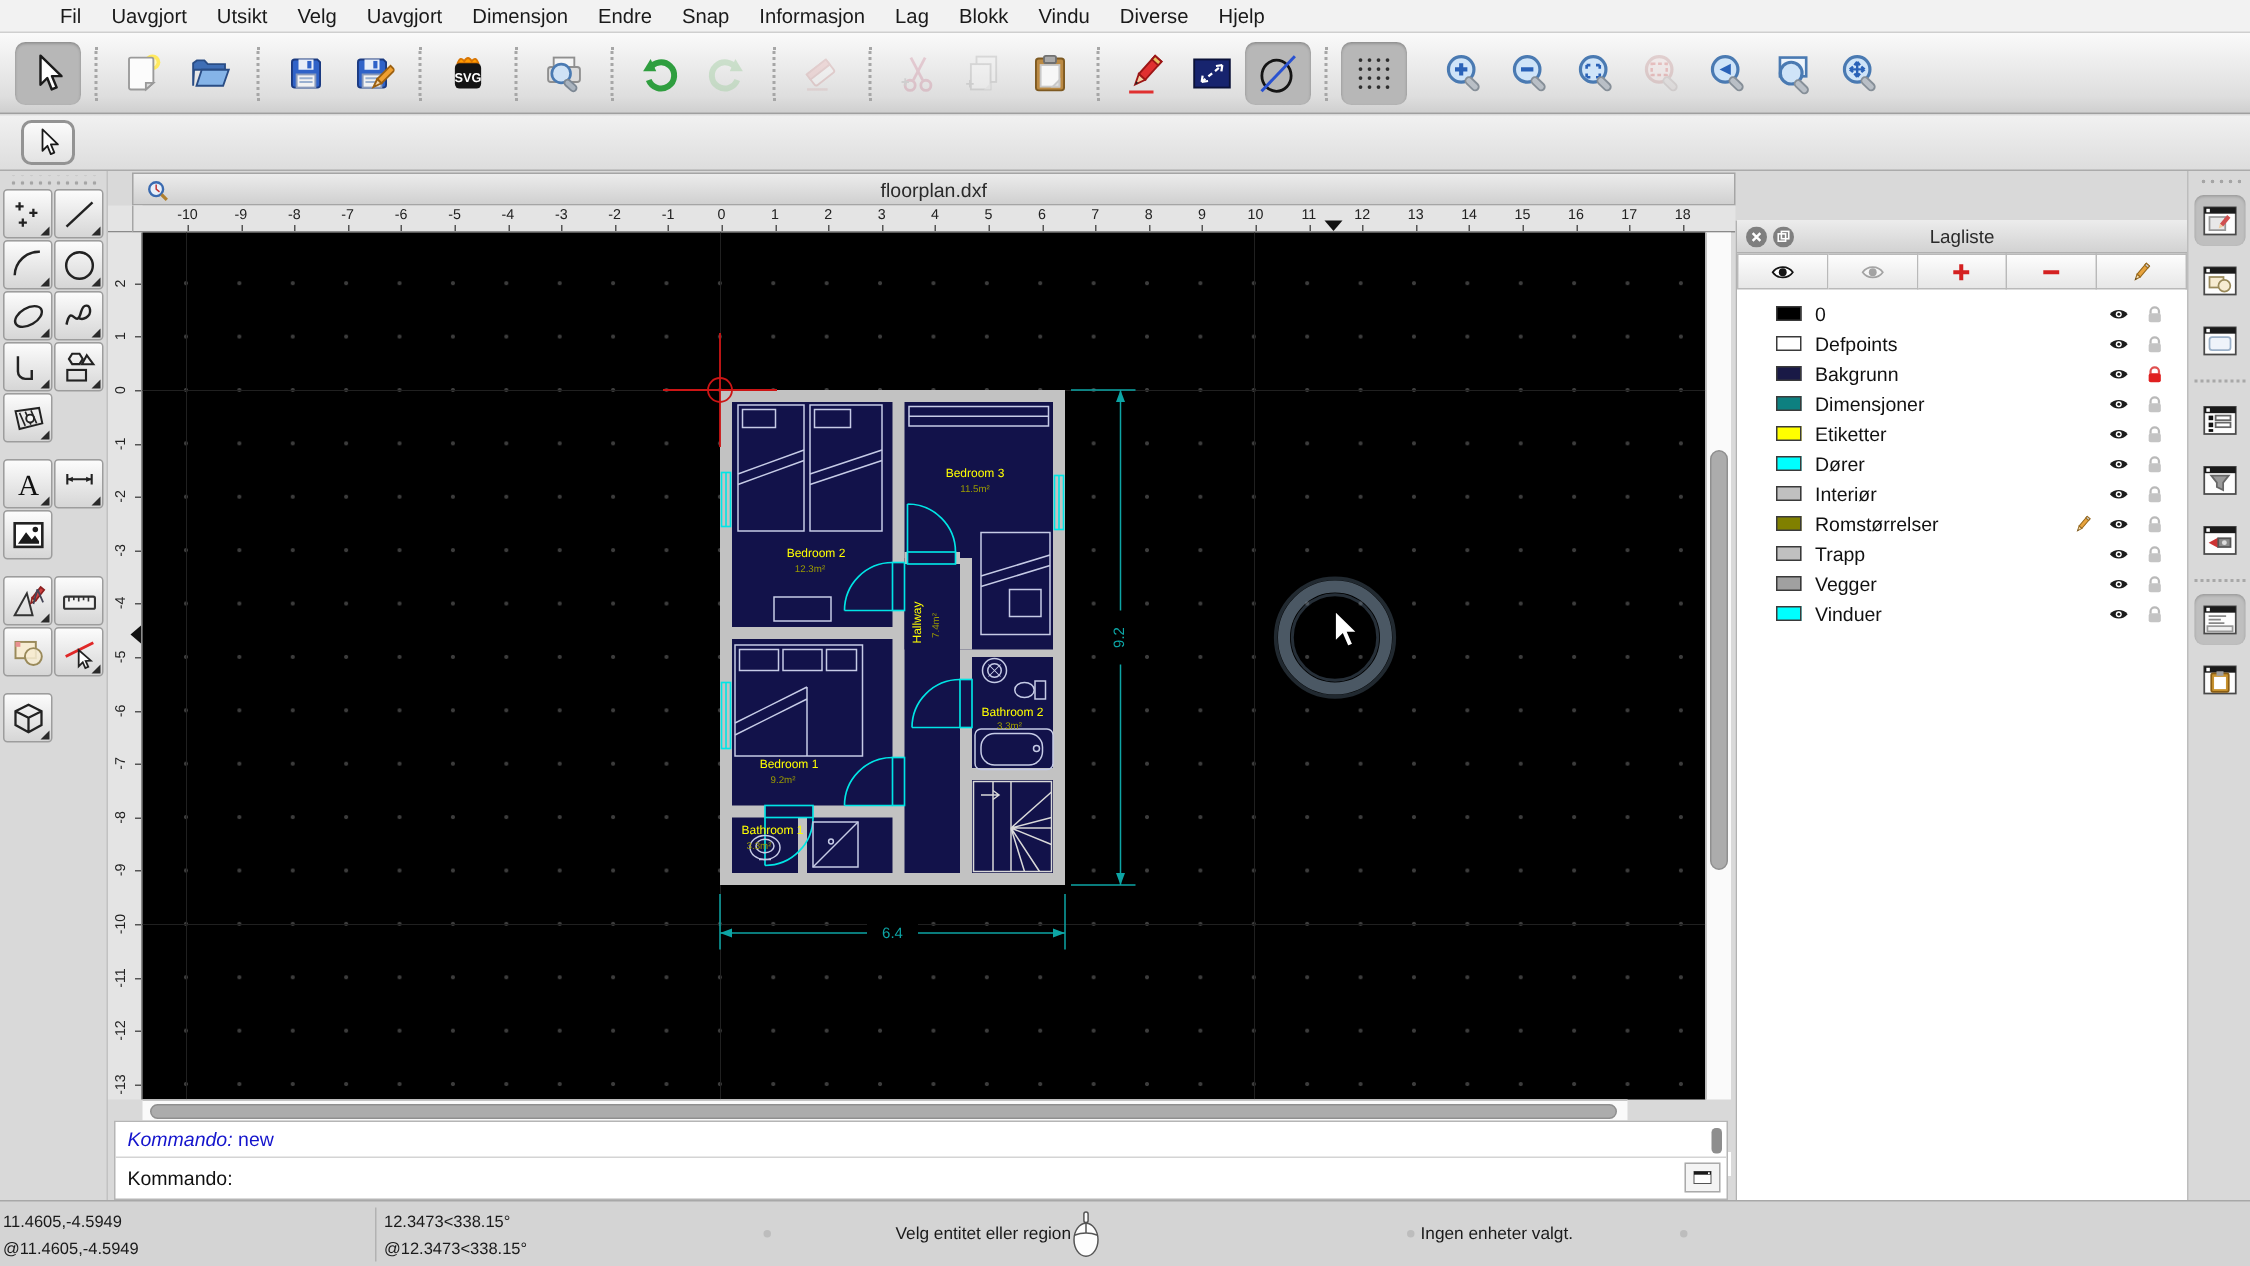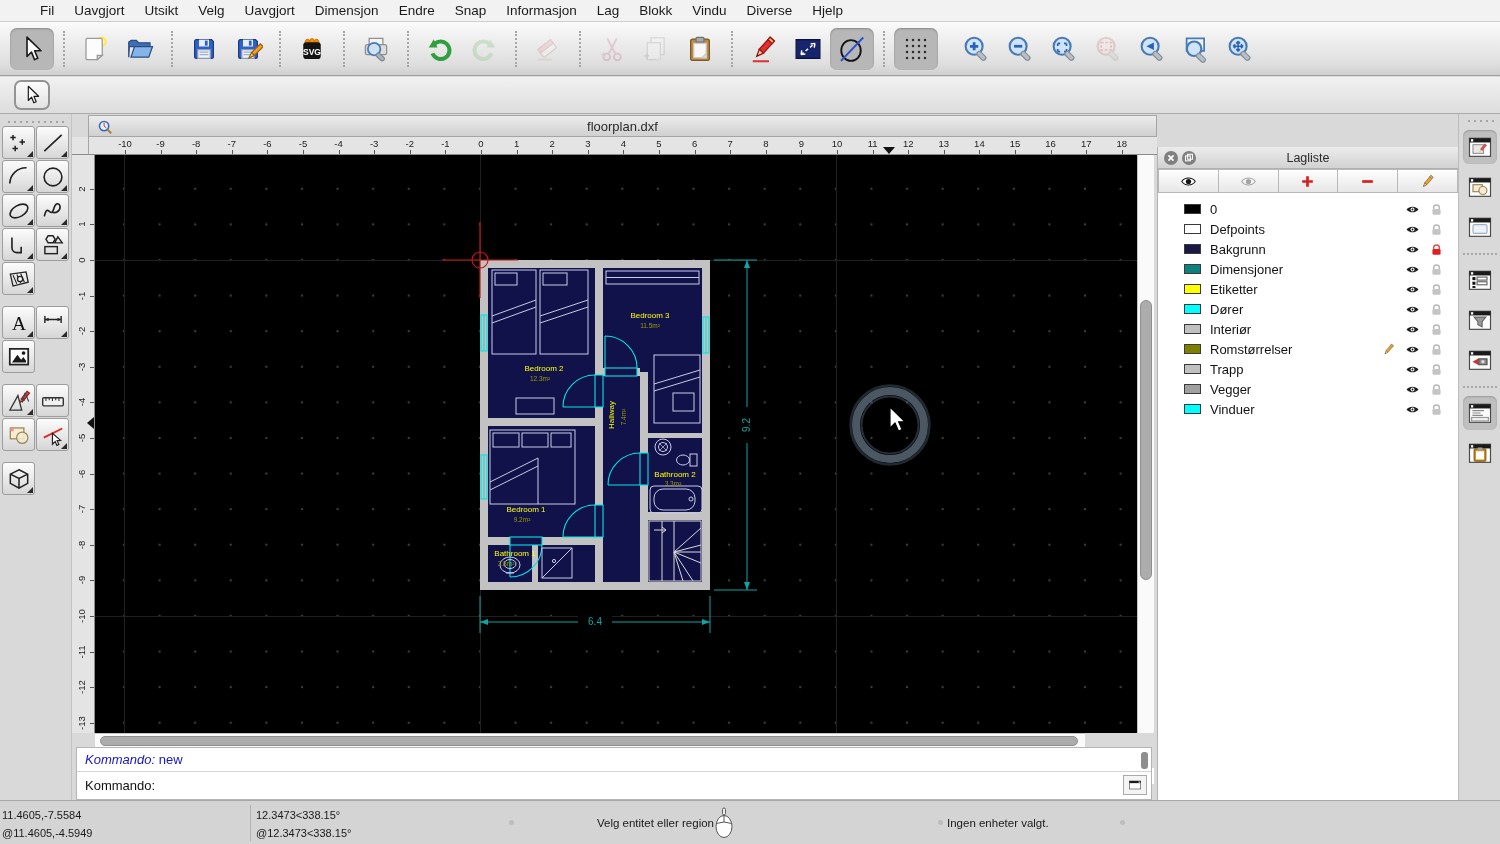--- a/index.html
+++ b/index.html
@@ -1074,21 +1074,21 @@
         <rect x="3" y="4.5" width="18" height="3.6" fill="#1a1a1a"></rect>
         <rect x="4.2" y="5.3" width="2" height="2" fill="#fff"></rect>
         <rect x="7" y="8.5" width="10" height="10.5" rx="1" fill="#c8922e" stroke="#8a5e14"></rect>
         <rect x="10" y="7.3" width="4" height="2.6" fill="#a0a0a0"></rect>
         <rect x="8.6" y="10.5" width="6.8" height="7" fill="#fff"></rect>
       </svg>
     </div>
   </div>
 
 <div class="status-bar">
-  <div class="coord1">11.4605,-7.5584</div>
+  <div class="coord1">11.4605,-4.5949</div>
   <div class="coord2">@11.4605,-4.5949</div>
   <div class="vsep"></div>
   <div class="polar1">12.3473&lt;338.15°</div>
   <div class="polar2">@12.3473&lt;338.15°</div>
   <div class="sdot" style="left:509px; top:19px;"></div>
   <div class="hint">Velg entitet eller region</div>
   <div class="mouse"><svg viewBox="0 0 20 32">
         <rect x="8.6" y="1" width="2.8" height="7" rx="1.4" fill="#fdfdfd" stroke="#555"></rect>
         <ellipse cx="10" cy="19.5" rx="8" ry="11" fill="#fdfdfd" stroke="#555"></ellipse>
         <path d="M2.2 16.5 Q10 13.5 17.8 16.5" fill="none" stroke="#555"></path>

